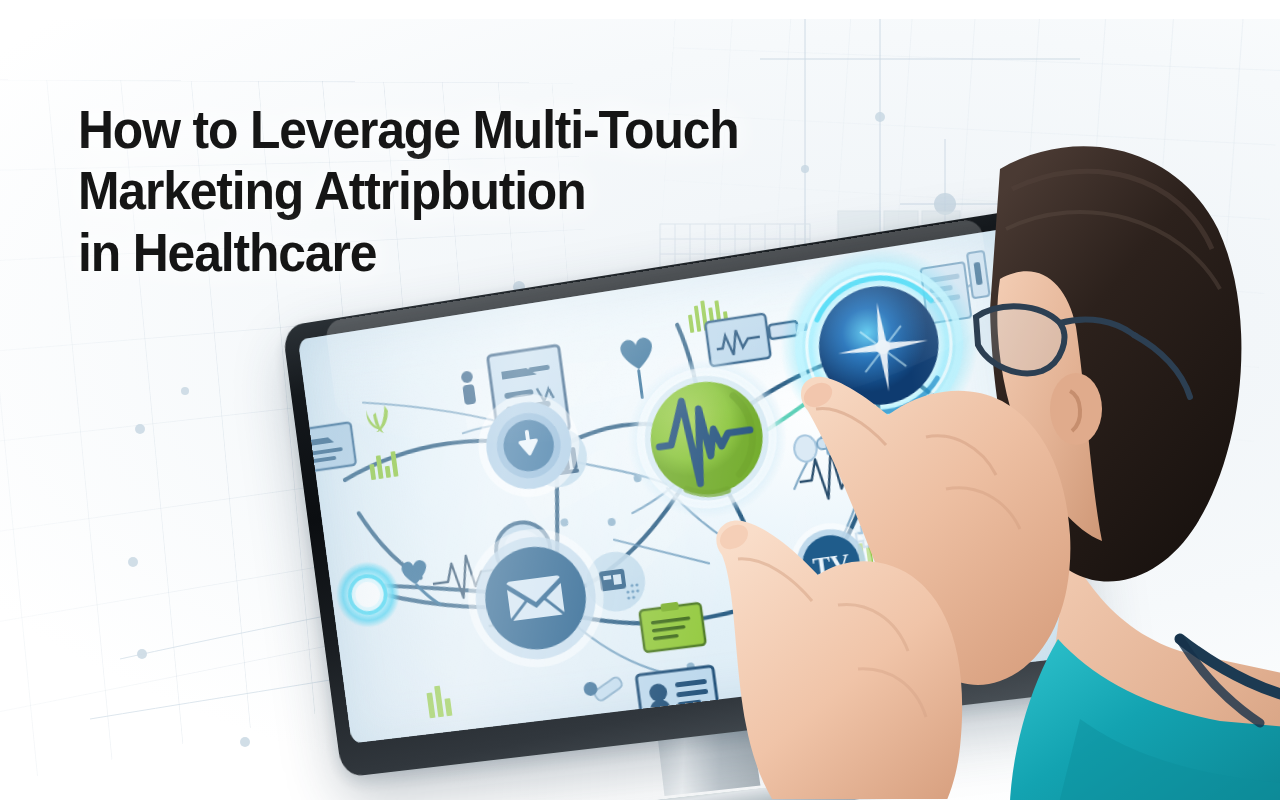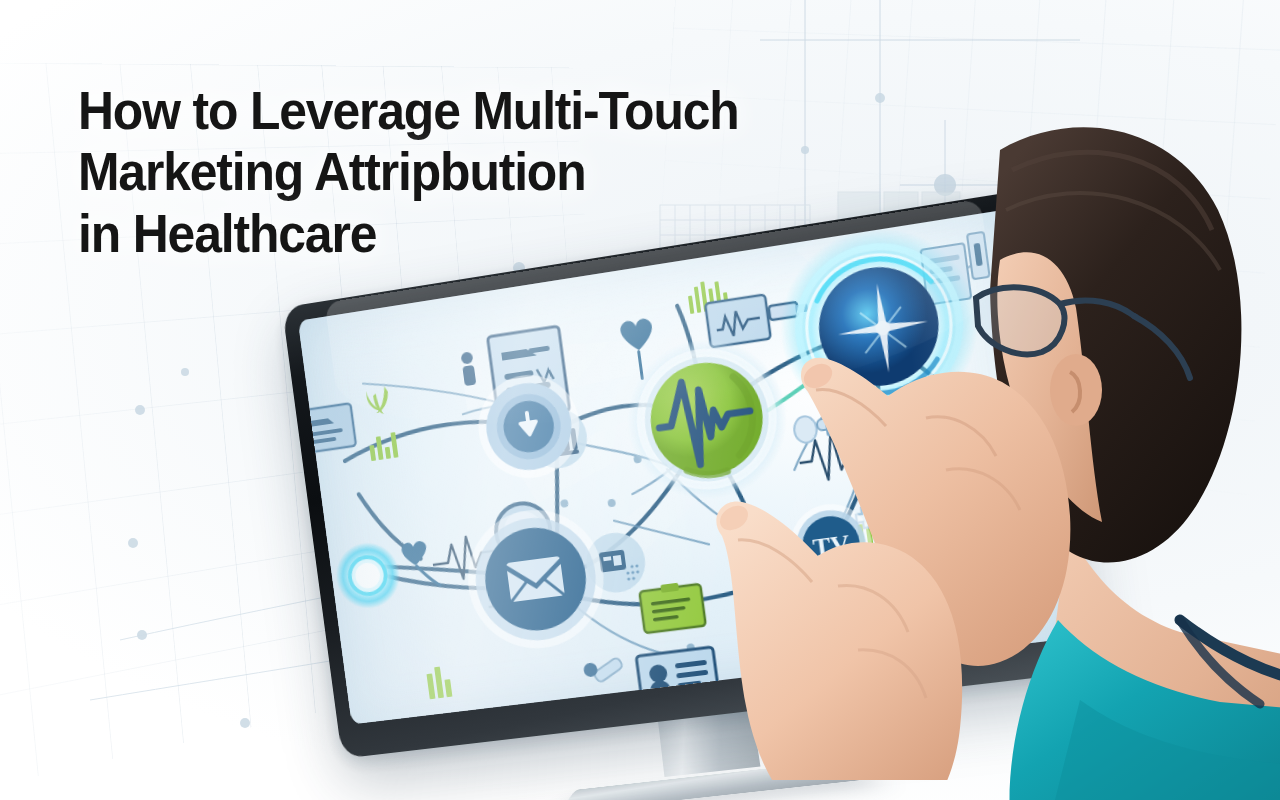--- a/index.html
+++ b/index.html
@@ -2,21 +2,21 @@
 <html><head>
 <meta charset="utf-8">
 <style>
   * { margin:0; padding:0; box-sizing:border-box; }
   html,body { width:1280px; height:800px; overflow:hidden; }
   body {
     font-family:"Liberation Sans", sans-serif;
     background:#ffffff;
     position:relative;
   }
-  .stage { position:absolute; inset:0; overflow:hidden; background:#fff; }
+  .stage { position:absolute; inset:0; overflow:hidden; background:#fff;margin-top:19px; }
 
   
   .bg-wash{
     position:absolute; inset:0;
     background:
       radial-gradient(120% 90% at 72% 40%, #eef3f7 0%, #f6f9fb 42%, #ffffff 72%),
       linear-gradient(100deg,#ffffff 0%,#ffffff 28%,#f7fafc 52%,#eef2f6 100%);
   }
   .bg-grid{
     position:absolute; left:-6%; top:8%; width:70%; height:92%;

